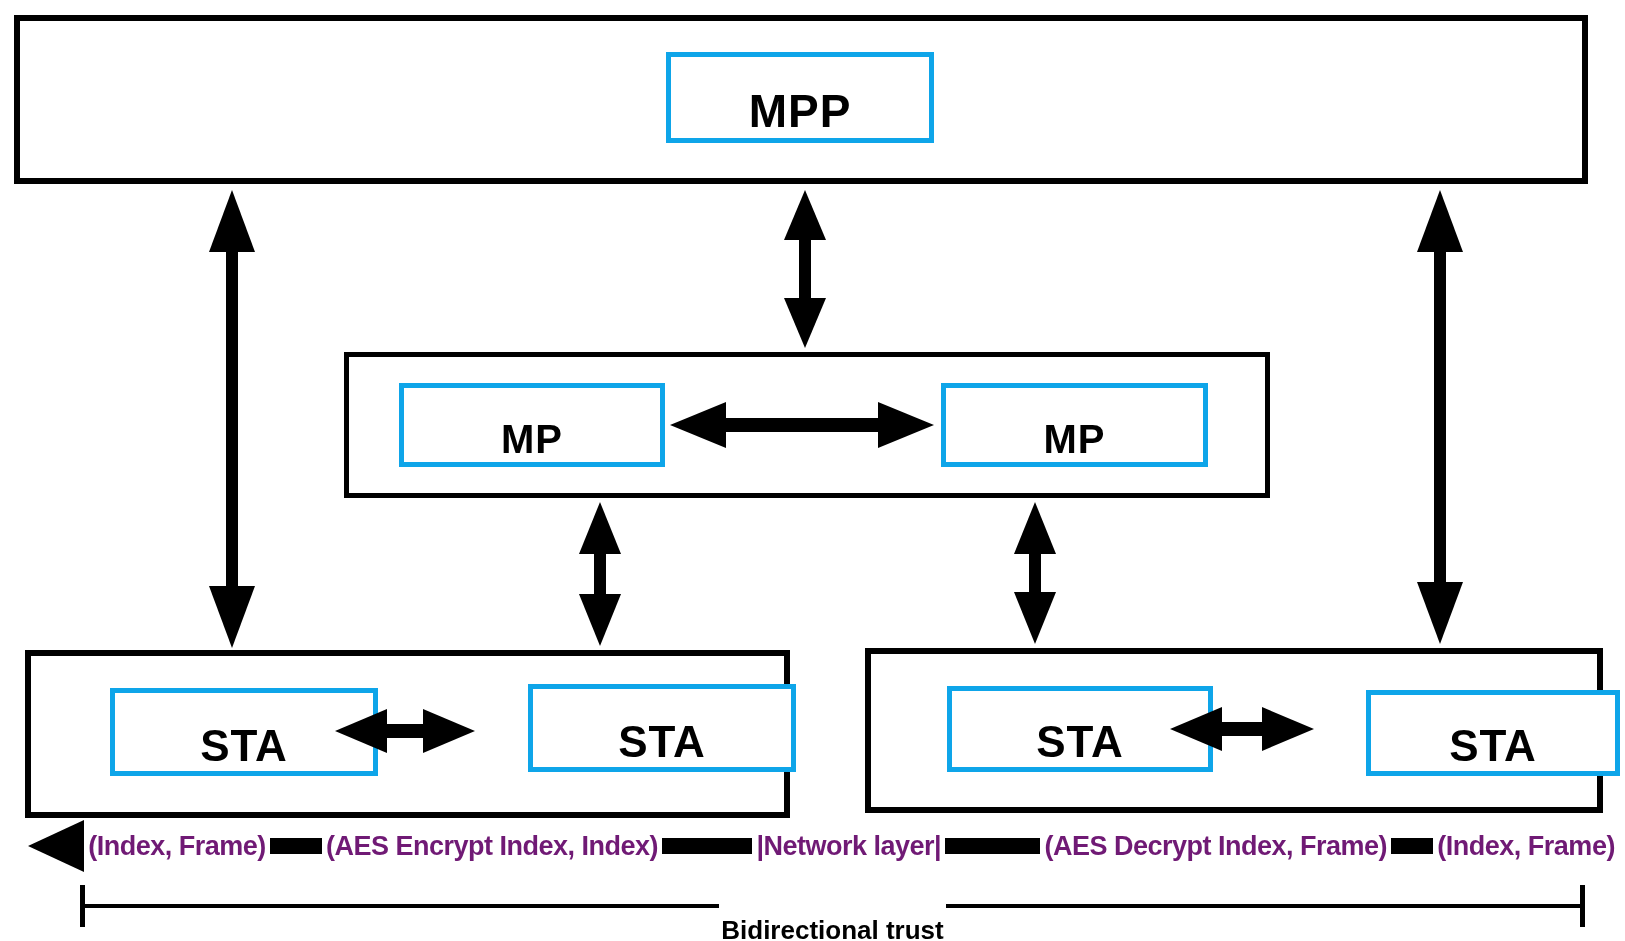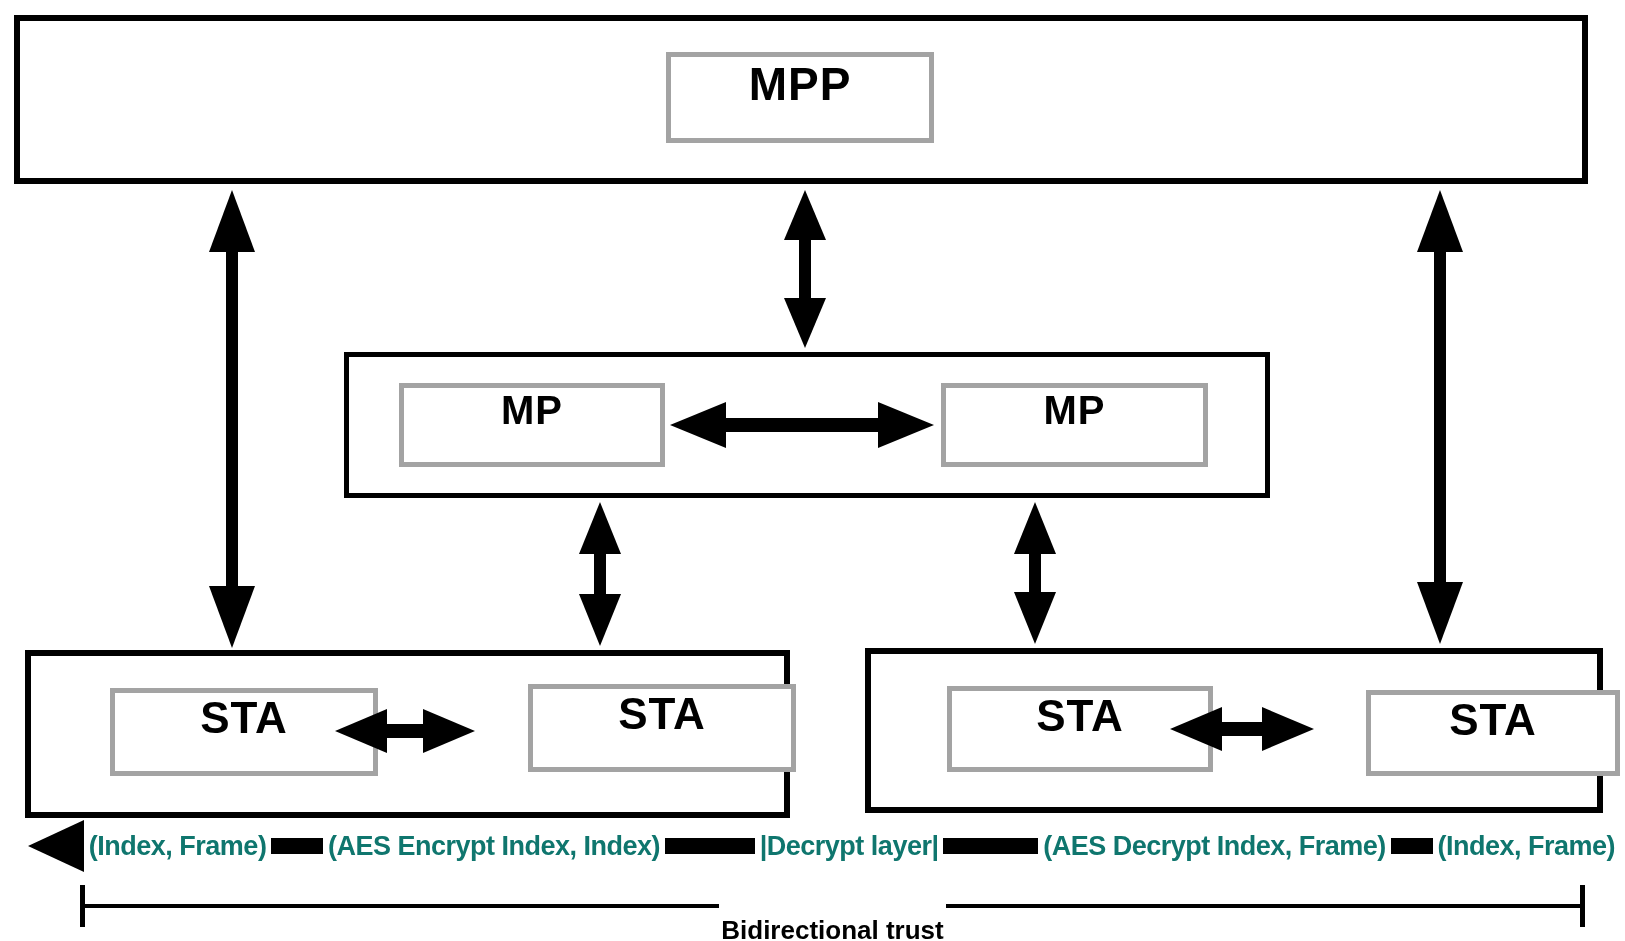--- a/index.html
+++ b/index.html
@@ -15,23 +15,23 @@
     background: #ffffff;
     overflow: hidden;
   }
   .box {
     position: absolute;
     box-sizing: border-box;
     background: #ffffff;
   }
   .outer-box { border: 6px solid #000000; }
   .label-box {
-    border: 5px solid #a3a3a3;
+    border: 5px solid #0ea5e9;
     display: flex;
-    align-items: flex-start;
+    align-items: flex-end;
     justify-content: center;
     font-weight: bold;
     color: #000000;
     letter-spacing: 1px;
   }
   .mpp-text { font-size: 46px; }
   .mp-text  { font-size: 40px; }
   .sta-text { font-size: 44px; margin-left: 48px; }
   .arrow-svg { position: absolute; }
   .arrow-svg polygon, .arrow-svg rect { fill: #000000; }
@@ -44,21 +44,21 @@
     top: 818px;
     height: 56px;
     display: flex;
     align-items: center;
     justify-content: space-between;
     gap: 4px;
   }
   .flow-label {
     font-size: 27px;
     font-weight: bold;
-    color: #0f766e;
+    color: #701a75;
     white-space: nowrap;
     letter-spacing: -0.5px;
   }
   .dash {
     height: 16px;
     background: #000000;
     flex: 0 0 auto;
   }
   .dash-1 { width: 52px; }
   .dash-2 { width: 90px; }
@@ -183,21 +183,21 @@
     <polygon points="146,28 94,6 94,50"></polygon>
     <rect x="46" y="21" width="56" height="14"></rect>
   </svg>
 
   <div class="flow-row">
     <div class="arrowhead-left"></div>
     <span class="flow-label">(Index, Frame)</span>
     <div class="dash dash-1"></div>
     <span class="flow-label">(AES Encrypt Index, Index)</span>
     <div class="dash dash-2"></div>
-    <span class="flow-label">|Decrypt layer|</span>
+    <span class="flow-label">|Network layer|</span>
     <div class="dash dash-3"></div>
     <span class="flow-label">(AES Decrypt Index, Frame)</span>
     <div class="dash dash-4"></div>
     <span class="flow-label">(Index, Frame)</span>
 
   </div>
 
   <div class="trust-row">
     <div class="trust-pipe"></div>
     <div class="trust-line"></div>

